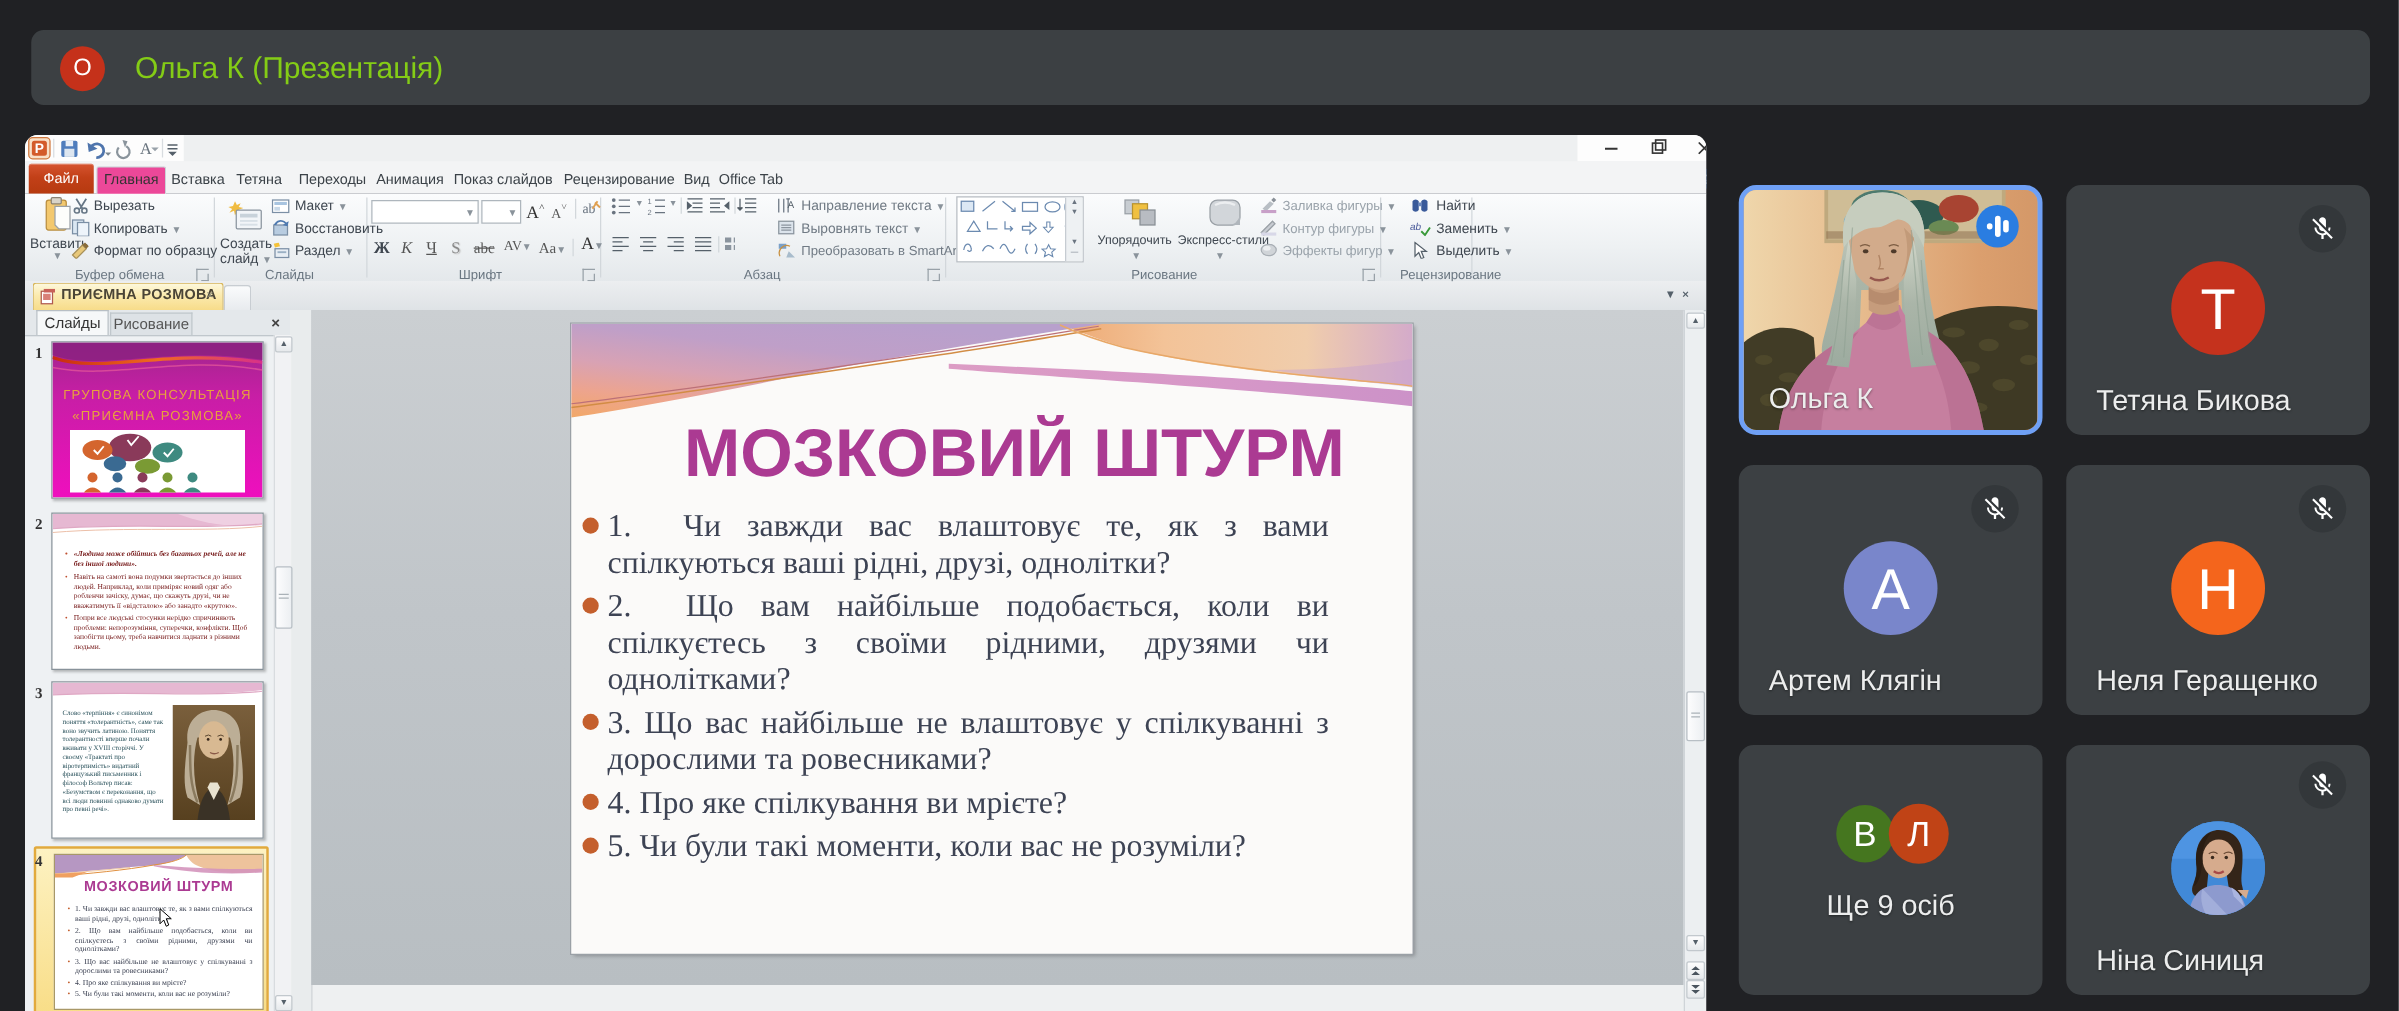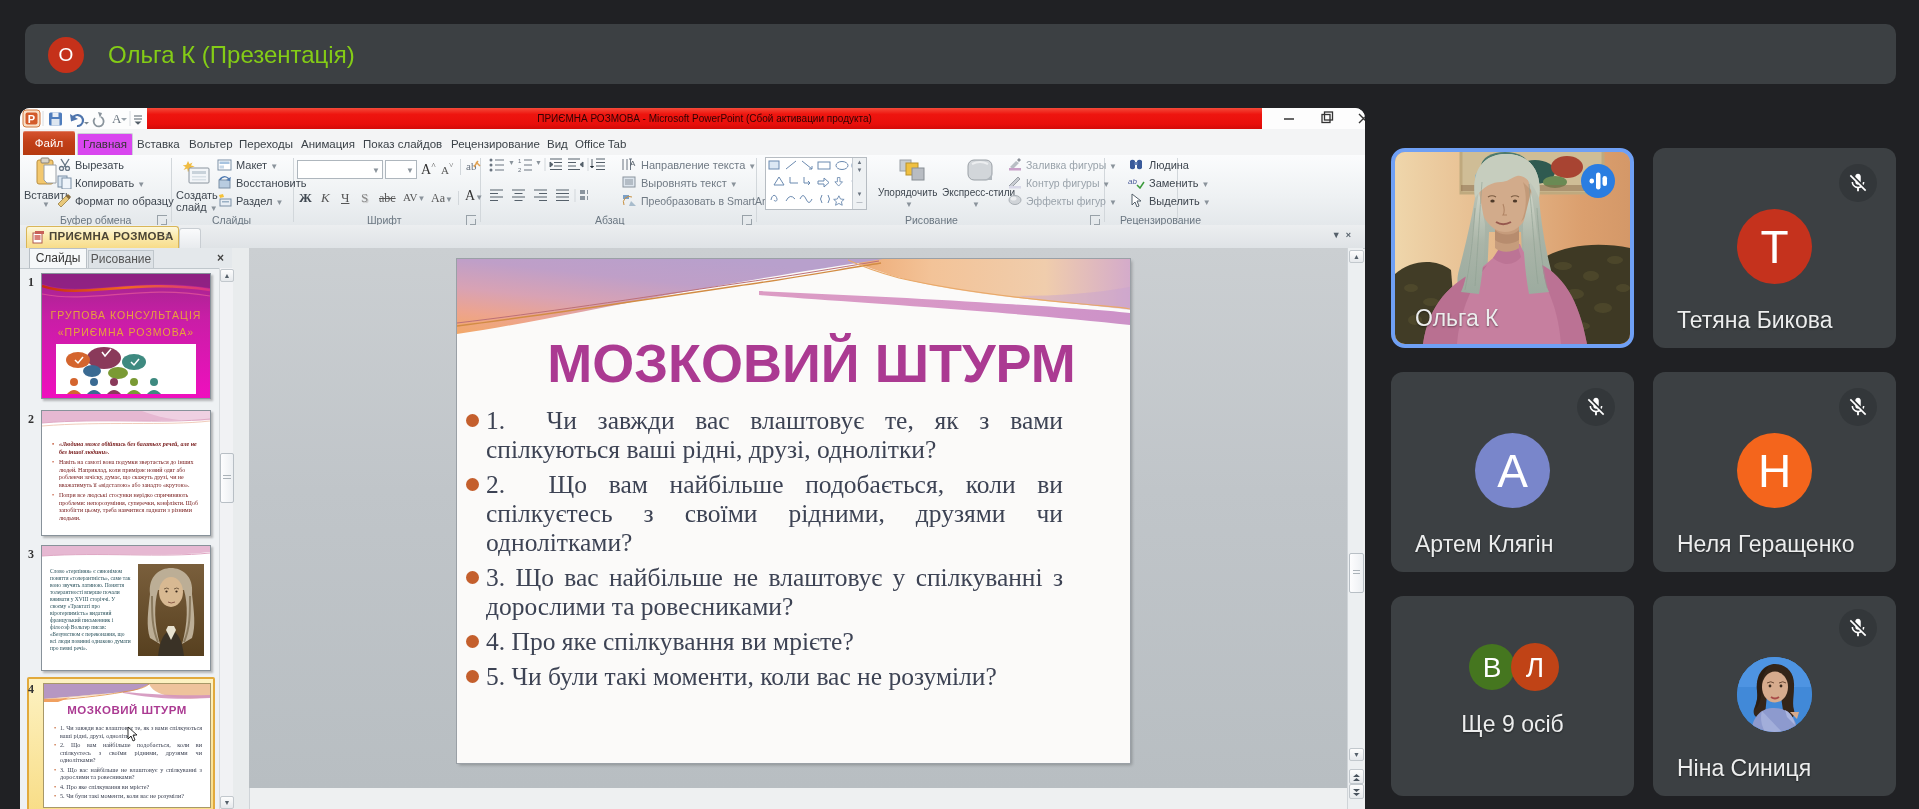--- a/index.html
+++ b/index.html
@@ -20,21 +20,21 @@
   #redbar{left:127px;top:0;width:1115px;height:21px;
       background:linear-gradient(180deg,#f44a39 0%,#ee150f 30%,#e90f0b 75%,#d30b08 100%);
       color:#300303;font-size:10px;text-align:center;line-height:22px;}
   #winbtns{left:1242px;top:0;width:103px;height:21px;background:#fdfdfd;}
 
   
   #tabrow{left:0;top:21px;width:1345px;height:26px;background:#f3f4f5;border-bottom:1px solid #0f172a;}
   .rtab{position:absolute;top:5px;height:21px;line-height:21px;font-size:11.5px;color:#3b4248;white-space:nowrap;}
   #tab-file{left:3px;top:2px;width:52px;height:24px;line-height:24px;background:linear-gradient(180deg,#d65430,#c24018 45%,#b63a10);
      color:#fff;border-radius:2px 2px 0 0;box-shadow:inset 0 1px 0 rgba(255,255,255,.25);}
-  #tab-home{left:57px;top:4px;width:54px;height:22px;background:#d946ef;border:1px solid #ccd2d7;border-bottom:none;color:#333;border-radius:2px 2px 0 0;}
+  #tab-home{left:57px;top:4px;width:54px;height:22px;background:#ec4899;border:1px solid #ccd2d7;border-bottom:none;color:#333;border-radius:2px 2px 0 0;}
 
   
   #ribbon{left:0;top:47px;width:1345px;height:70px;background:linear-gradient(180deg,#fbfcfd,#eef1f3 60%,#e4e8eb);}
   .grp-sep{position:absolute;top:3px;width:1px;height:64px;background:#d2d7db;}
   .grp-label{position:absolute;top:60px;font-size:10.5px;line-height:11px;color:#6a7681;white-space:nowrap;}
   .ri{position:absolute;font-size:11px;color:#3f4750;white-space:nowrap;line-height:14px;}
   .rg{position:absolute;font-size:11px;color:#9aa3ab;white-space:nowrap;line-height:14px;}
   .dd{color:#8a939b;font-size:8px;}
   .launch{position:absolute;top:60px;width:9px;height:9px;border-left:1px solid #98a1a8;border-top:1px solid #98a1a8;}
   .launch:after{content:"";position:absolute;right:0;bottom:0;width:5px;height:5px;border-right:1.5px solid #98a1a8;border-bottom:1.5px solid #98a1a8;}
@@ -91,41 +91,40 @@
       <path d="M50 6 l1 7.5 7 -2.5 z" fill="#4f75ad"></path>
       <path d="M64 14 l2.5 2.5 2.5-2.5z" fill="#7b8791"></path>
       <path d="M75 10 a5 5 0 1 0 6 -1" stroke="#8a949c" stroke-width="1.8" fill="none"></path>
       <path d="M78 4 l4 1 -2 5 z" fill="#8a949c"></path>
       <text x="92" y="15" font-size="13" fill="#6b7680" font-family="Liberation Serif">A</text>
       <path d="M101 10 l3 3 3-3z" fill="#98a1a9"></path>
       <line x1="110" y1="3" x2="110" y2="18" stroke="#d8dce0"></line>
       <path d="M114 8 h8 m-8 3 h8 m-6 3 l2 2 2-2z" stroke="#55606a" stroke-width="1.2" fill="#55606a"></path>
     </svg>
   </div>
-  <div id="redbar" class="abs">ПРИЄМНА РОЗМОВА  -  Microsoft PowerPoint (Сбой активации продукта)</div>
   <div id="winbtns" class="abs">
     <svg width="103" height="21" style="position:absolute;left:0;top:0">
       <line x1="22" y1="11" x2="32" y2="11" stroke="#333" stroke-width="1.5"></line>
       <rect x="60" y="6.5" width="8" height="8" fill="none" stroke="#333" stroke-width="1.3"></rect>
       <rect x="62.5" y="4" width="8" height="8" fill="none" stroke="#333" stroke-width="1.3"></rect>
       <path d="M97 6 l9 9 m0 -9 l-9 9" stroke="#333" stroke-width="1.4"></path>
     </svg>
   </div>
   <div class="abs" style="left:1318px;top:25px;width:42px;height:20px;">
     <svg width="42" height="20">
       <path d="M6 12 l4 -4 4 4" fill="none" stroke="#7a848d" stroke-width="1.5"></path>
       <circle cx="28" cy="10" r="8" fill="#4f86c6"></circle>
       <text x="28" y="14" font-size="11" font-weight="bold" fill="#fff" text-anchor="middle" font-family="Liberation Sans">?</text>
     </svg>
   </div>
   <div id="tabrow" class="abs">
     <div id="tab-file" class="rtab" style="text-align:center;">Файл</div>
     <div id="tab-home" class="rtab" style="text-align:center;">Главная</div>
     <div class="rtab" style="left:117px;">Вставка</div>
-    <div class="rtab" style="left:169px;">Вольтер</div>
+    <div class="rtab" style="left:169px;">Тетяна</div>
     <div class="rtab" style="left:219px;">Переходы</div>
     <div class="rtab" style="left:281px;">Анимация</div>
     <div class="rtab" style="left:343px;">Показ слайдов</div>
     <div class="rtab" style="left:431px;">Рецензирование</div>
     <div class="rtab" style="left:527px;">Вид</div>
     <div class="rtab" style="left:555px;">Office Tab</div>
   </div>
   <div id="ribbon" class="abs">
     <div class="grp-sep" style="left:151px"></div>
       <div class="grp-sep" style="left:273px"></div>
@@ -343,21 +342,21 @@
       <ellipse cx="8" cy="7" rx="6" ry="4.5" fill="#d0d4d8" stroke="#a8aeb4"></ellipse>
       <ellipse cx="6.5" cy="5.5" rx="3" ry="2" fill="#eceef0"></ellipse>
     </svg>
     <div class="rg" style="left:1006px;top:39px;font-size:10.5px">Эффекты фигур <span class="dd">▼</span></div>
 
     <svg width="17" height="14" style="position:absolute;left:1108px;top:2px">
       <path d="M2 4 a3 3 0 0 1 5 0 l0 7 a3 3 0 0 1 -5 0z" fill="#3a5a9a"></path>
       <path d="M9 4 a3 3 0 0 1 5 0 l0 7 a3 3 0 0 1 -5 0z" fill="#3a5a9a"></path>
       <rect x="6.5" y="5" width="3" height="3" fill="#6a86ba"></rect>
     </svg>
-    <div class="ri" style="left:1129px;top:3px">Людина</div>
+    <div class="ri" style="left:1129px;top:3px">Найти</div>
     <svg width="17" height="14" style="position:absolute;left:1108px;top:20px">
       <text x="0" y="9" font-size="8" fill="#4a5a9a" font-style="italic">ab</text>
       <path d="M9 10 l3 3 4-6" stroke="#3a9a3a" fill="none" stroke-width="1.5"></path>
     </svg>
     <div class="ri" style="left:1129px;top:21px">Заменить <span class="dd">▼</span></div>
     <svg width="17" height="14" style="position:absolute;left:1108px;top:38px">
       <path d="M4 1 l0 11 3 -3 2 5 2 -1 -2 -5 4 0z" fill="#fff" stroke="#55606a"></path>
     </svg>
     <div class="ri" style="left:1129px;top:39px">Выделить <span class="dd">▼</span></div>
     <div class="grp-label" style="left:1100px;">Рецензирование</div>

